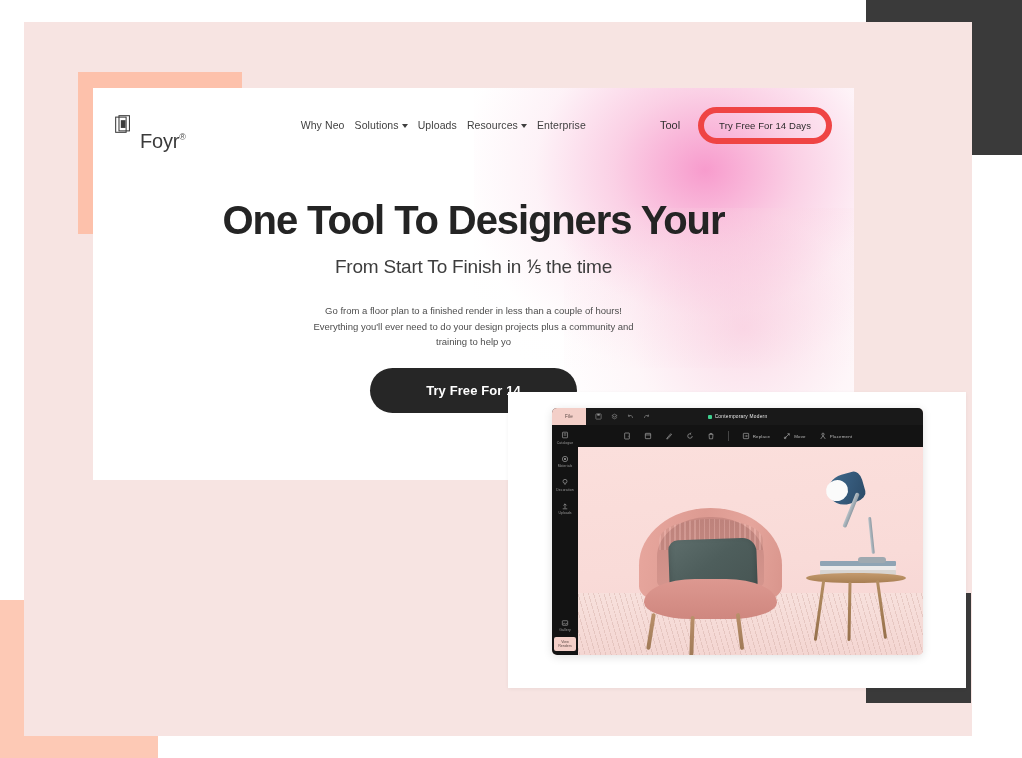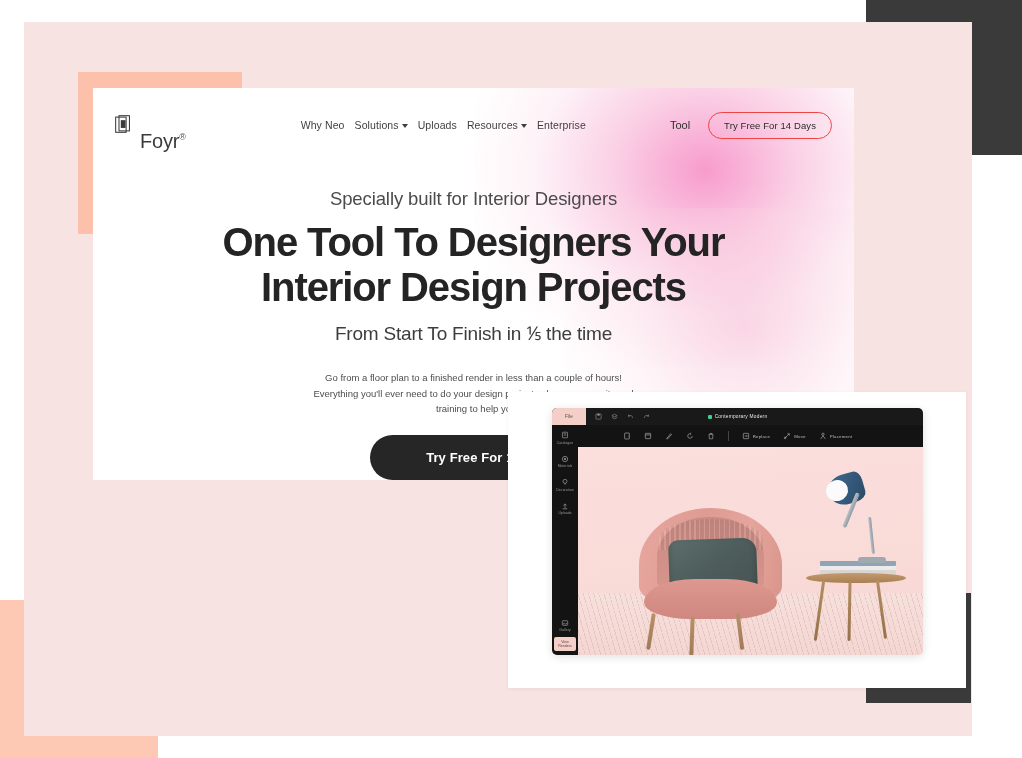--- a/index.html
+++ b/index.html
@@ -80,21 +80,21 @@
   }
   .caret {
     width:0;height:0;border-left:3px solid transparent;border-right:3px solid transparent;
     border-top:4px solid #3f3f3f; display:inline-block; margin-top:1px;
   }
   .nav-right {
     margin-left:auto; display:flex; align-items:center; gap:18px;
   }
   .login-link { font-size:11px; color:#2f2f2f; cursor:pointer; }
   .try-btn {
-    font-size:9.5px; color:#2b2b2b; border:1px solid #ef4444;
+    font-size:9.5px; color:#2b2b2b; border:6px solid #ef4444;
     border-radius:20px; padding:7px 15px; background:transparent;
     cursor:pointer; white-space:nowrap; letter-spacing:0.1px;
   }
 
   
   .hero-body {
     position:relative; z-index:4; text-align:center; padding-top:100px;
   }
   .eyebrow {
     font-size:18.5px; color:#4b4b4b; font-weight:400; letter-spacing:-0.1px;
@@ -312,24 +312,22 @@
       </div>
     </div>
 
     <div class="nav-right">
       <div class="login-link">Tool</div>
       <button class="try-btn">Try Free For 14 Days</button>
     </div>
   </div>
 
   <div class="hero-body">
-    <div class="eyebrow">Specially built for Interior Designers</div>
     <h1 class="headline">
       <span>One Tool To Designers Your</span><br>
-      <span>Interior Design Projects</span>
     </h1>
     <div class="subhead">From Start To Finish in ⅕ the time</div>
     <p class="paragraph">Go from a floor plan to a finished render in less than a couple of hours! Everything you'll ever need to do your design projects plus a community and training to help yo</p>
     <div class="cta-wrap">
       <button class="cta-btn">Try Free For 14</button>
       
     </div>
   </div>
 </div>
 

